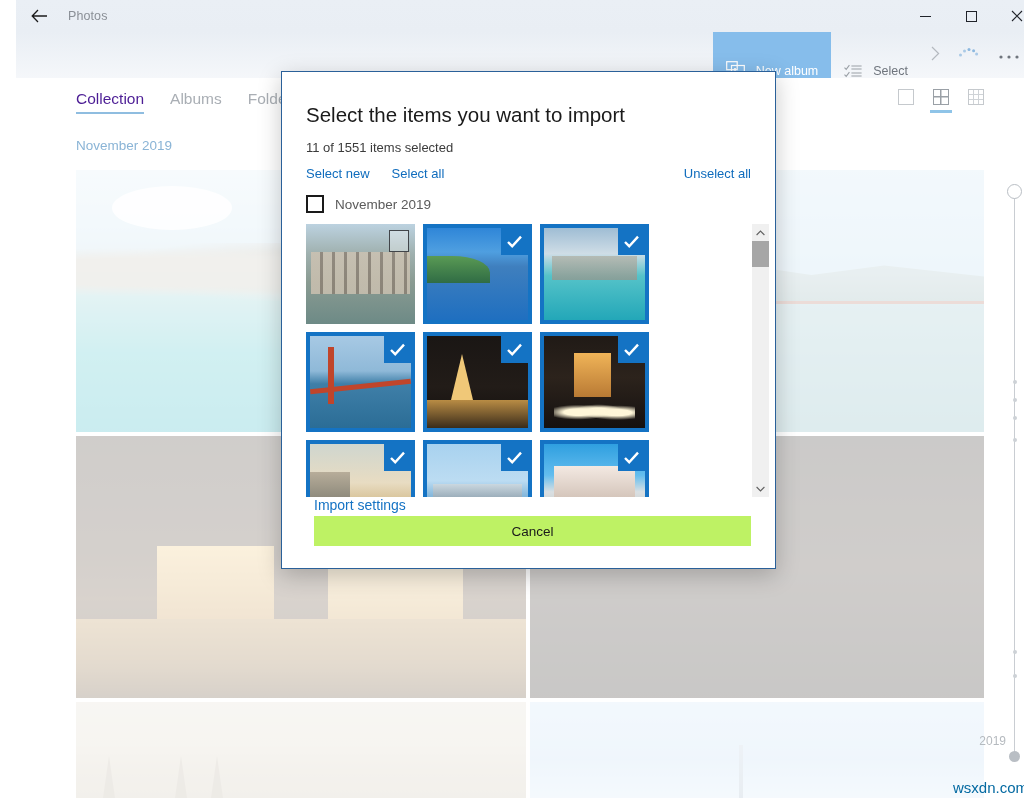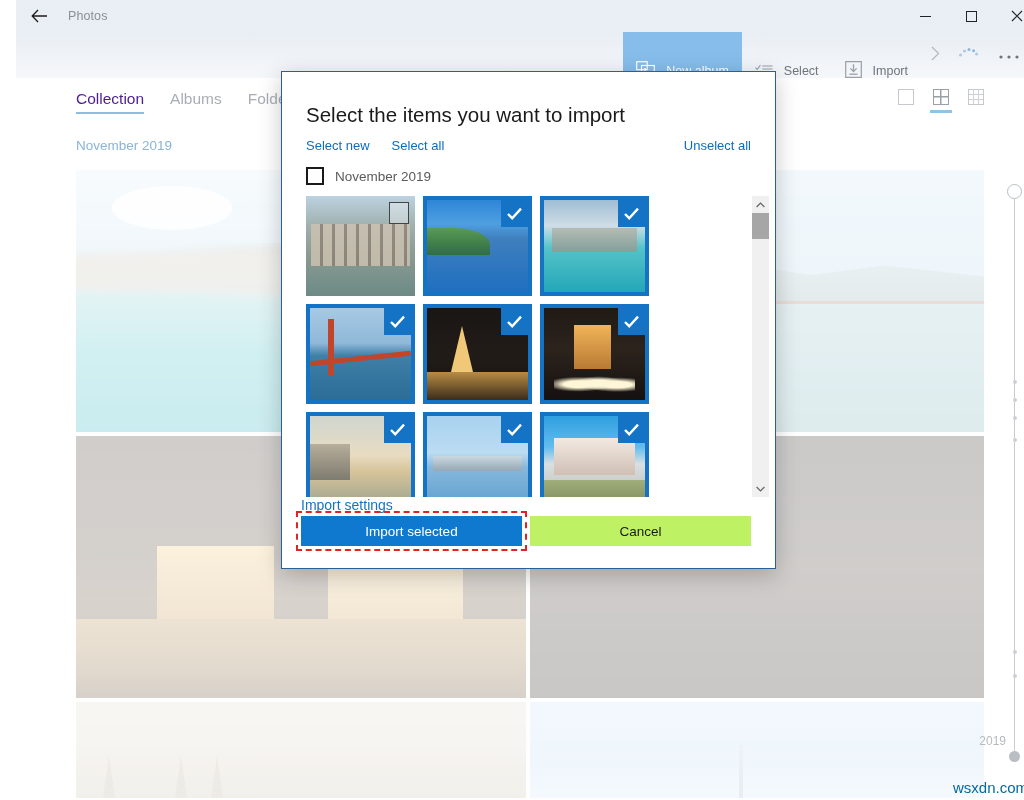--- a/index.html
+++ b/index.html
@@ -325,21 +325,21 @@
   .sb-arrow {
     width: 17px; height: 17px; display:flex; align-items:center; justify-content:center;
     color:#606060; font-size:9px; flex: 0 0 17px;
   }
   .sb-track { flex: 1; width: 17px; position: relative; }
   .sb-thumb {
     position: absolute; left: 0; top: 0; width: 17px; height: 26px; background: #a6a6a6;
   }
 
   
-  .dlg-footer { padding: 0 24px 22px 19px; }
+  .dlg-footer { padding: 0 24px 22px 32px; }
   .imp-settings { font-size: 14px; color: #1573c4; margin-bottom: 3px; }
   .imp-desc { font-size: 12.5px; color: #4a4a4a; margin-bottom: 12px; }
   .btn-row { display: flex; gap: 8px; }
   .btn {
     height: 30px; display: flex; align-items: center; justify-content: center;
     font-size: 13.5px;
   }
   .btn-primary { flex: 1; background: #0f79d0; color: #ffffff; position: relative; }
   .btn-secondary { flex: 1; background: #bef264; color: #1a1a1a; }
   .hl-box {
@@ -394,30 +394,20 @@
       <span class="cmd-icon">
         <svg width="18" height="14" viewBox="0 0 18 14">
           <path d="M0.5 3.6 L2.2 5.3 L5.4 1.2" fill="none" stroke="#9aa0a6" stroke-width="1.1"></path>
           <path d="M0.5 10.6 L2.2 12.3 L5.4 8.2" fill="none" stroke="#9aa0a6" stroke-width="1.1"></path>
           <path d="M7.4 2 H17.6 M7.4 5 H17.6 M7.4 9 H17.6 M7.4 12 H17.6" stroke="#9aa0a6" stroke-width="1.1"></path>
         </svg>
       </span>
       <span class="cmd-label">Select</span>
     </div>
 
-    <div class="cmd-item">
-      <span class="cmd-icon">
-        <svg width="17" height="17" viewBox="0 0 17 17">
-          <path d="M0.7 0.7 H16.3 V16.3 H0.7 Z" fill="none" stroke="#9aa0a6" stroke-width="1.2"></path>
-          <path d="M8.5 3.2 V10.2 M5.4 7.4 L8.5 10.6 L11.6 7.4" fill="none" stroke="#9aa0a6" stroke-width="1.3"></path>
-          <path d="M4.4 13.2 H12.6" stroke="#9aa0a6" stroke-width="1.3"></path>
-        </svg>
-      </span>
-      <span class="cmd-label">Import</span>
-    </div>
 
     <div class="cmd-chevron">
       <svg width="9" height="15" viewBox="0 0 9 15">
           <path d="M1 1 L7.6 7.5 L1 14" fill="none" stroke="#b4b9bf" stroke-width="1.2"></path>
         </svg>
     </div>
 
     <div class="spinner-dots">
       <svg width="24" height="18" viewBox="0 0 24 18">
         <circle cx="4.5" cy="11" r="1.5" fill="#a9c9e6"></circle>
@@ -524,20 +514,21 @@
     <div class="scrub-dot" style="top:470px"></div>
     <div class="scrub-dot" style="top:494px"></div>
     <div class="scrub-bot"></div>
   </div>
   <div class="scrub-year">2019</div>
   <div class="watermark">wsxdn.com</div>
 
   <div class="dialog">
 
     <div class="dlg-title">Select the items you want to import</div>
+    <div class="dlg-sub">11 of 1551 items selected</div>
 
     <div class="dlg-links">
       <span class="dlg-link">Select new</span>
       <span class="dlg-link">Select all</span>
       <span class="dlg-link right">Unselect all</span>
     </div>
 
     <div class="group-head">
       <span class="cb"></span>
       <span class="group-label">November 2019</span>
@@ -665,23 +656,19 @@
           <svg width="9" height="6" viewBox="0 0 9 6">
               <path d="M0.6 1 L4.5 5 L8.4 1" fill="none" stroke="#606060" stroke-width="1.1"></path>
             </svg>
         </div>
       </div>
     </div>
 
     <div class="dlg-footer">
       <div class="imp-settings">Import settings</div>
       <div class="btn-row">
-        <div class="btn btn-primary">
-          <span>Import selected</span>
-          <span class="hl-box"></span>
-        </div>
         <div class="btn btn-secondary">
           <span>Cancel</span>
         </div>
       </div>
     </div>
   </div>
 </div>
 
 </body></html>

